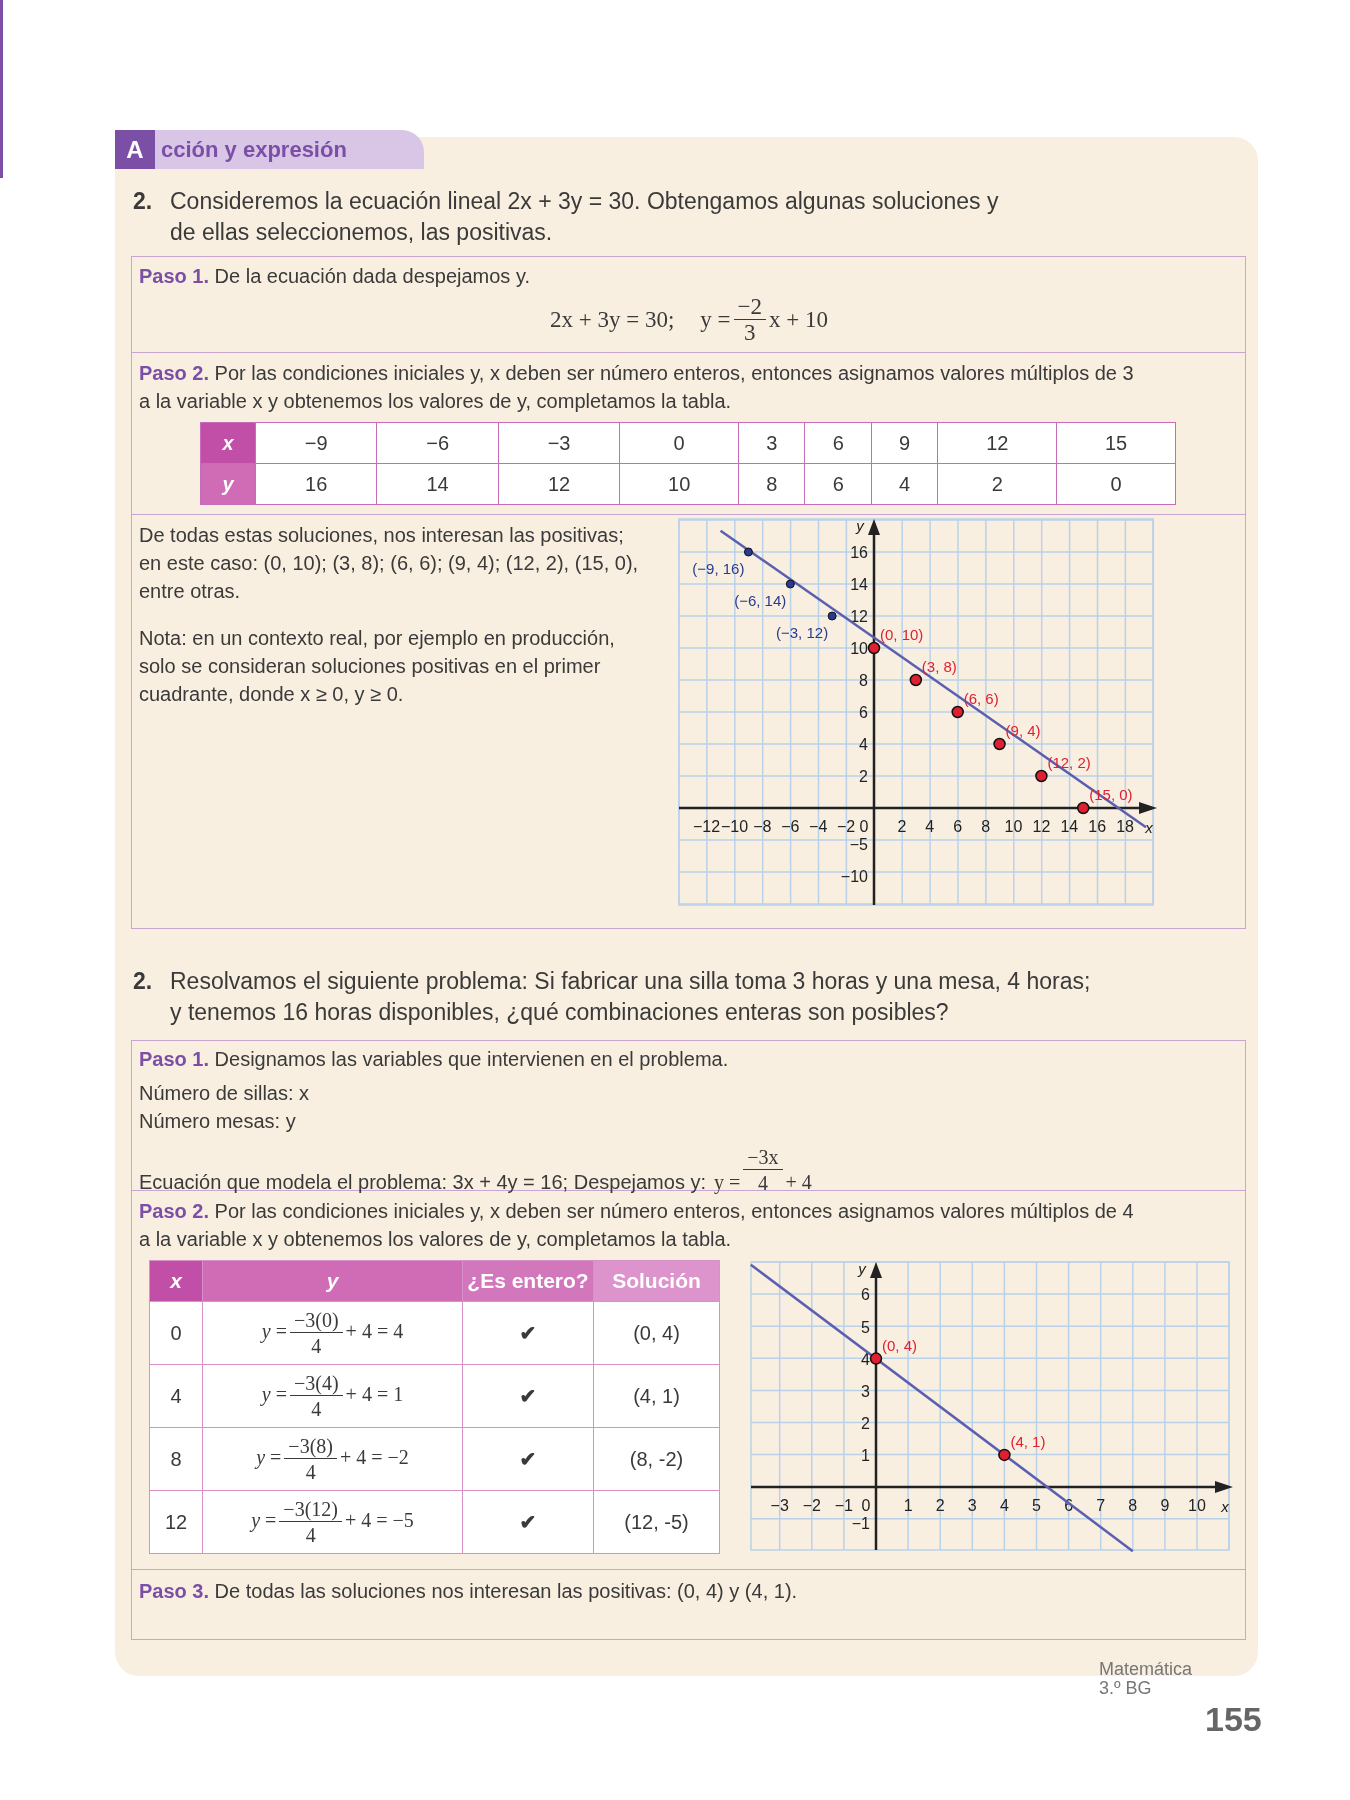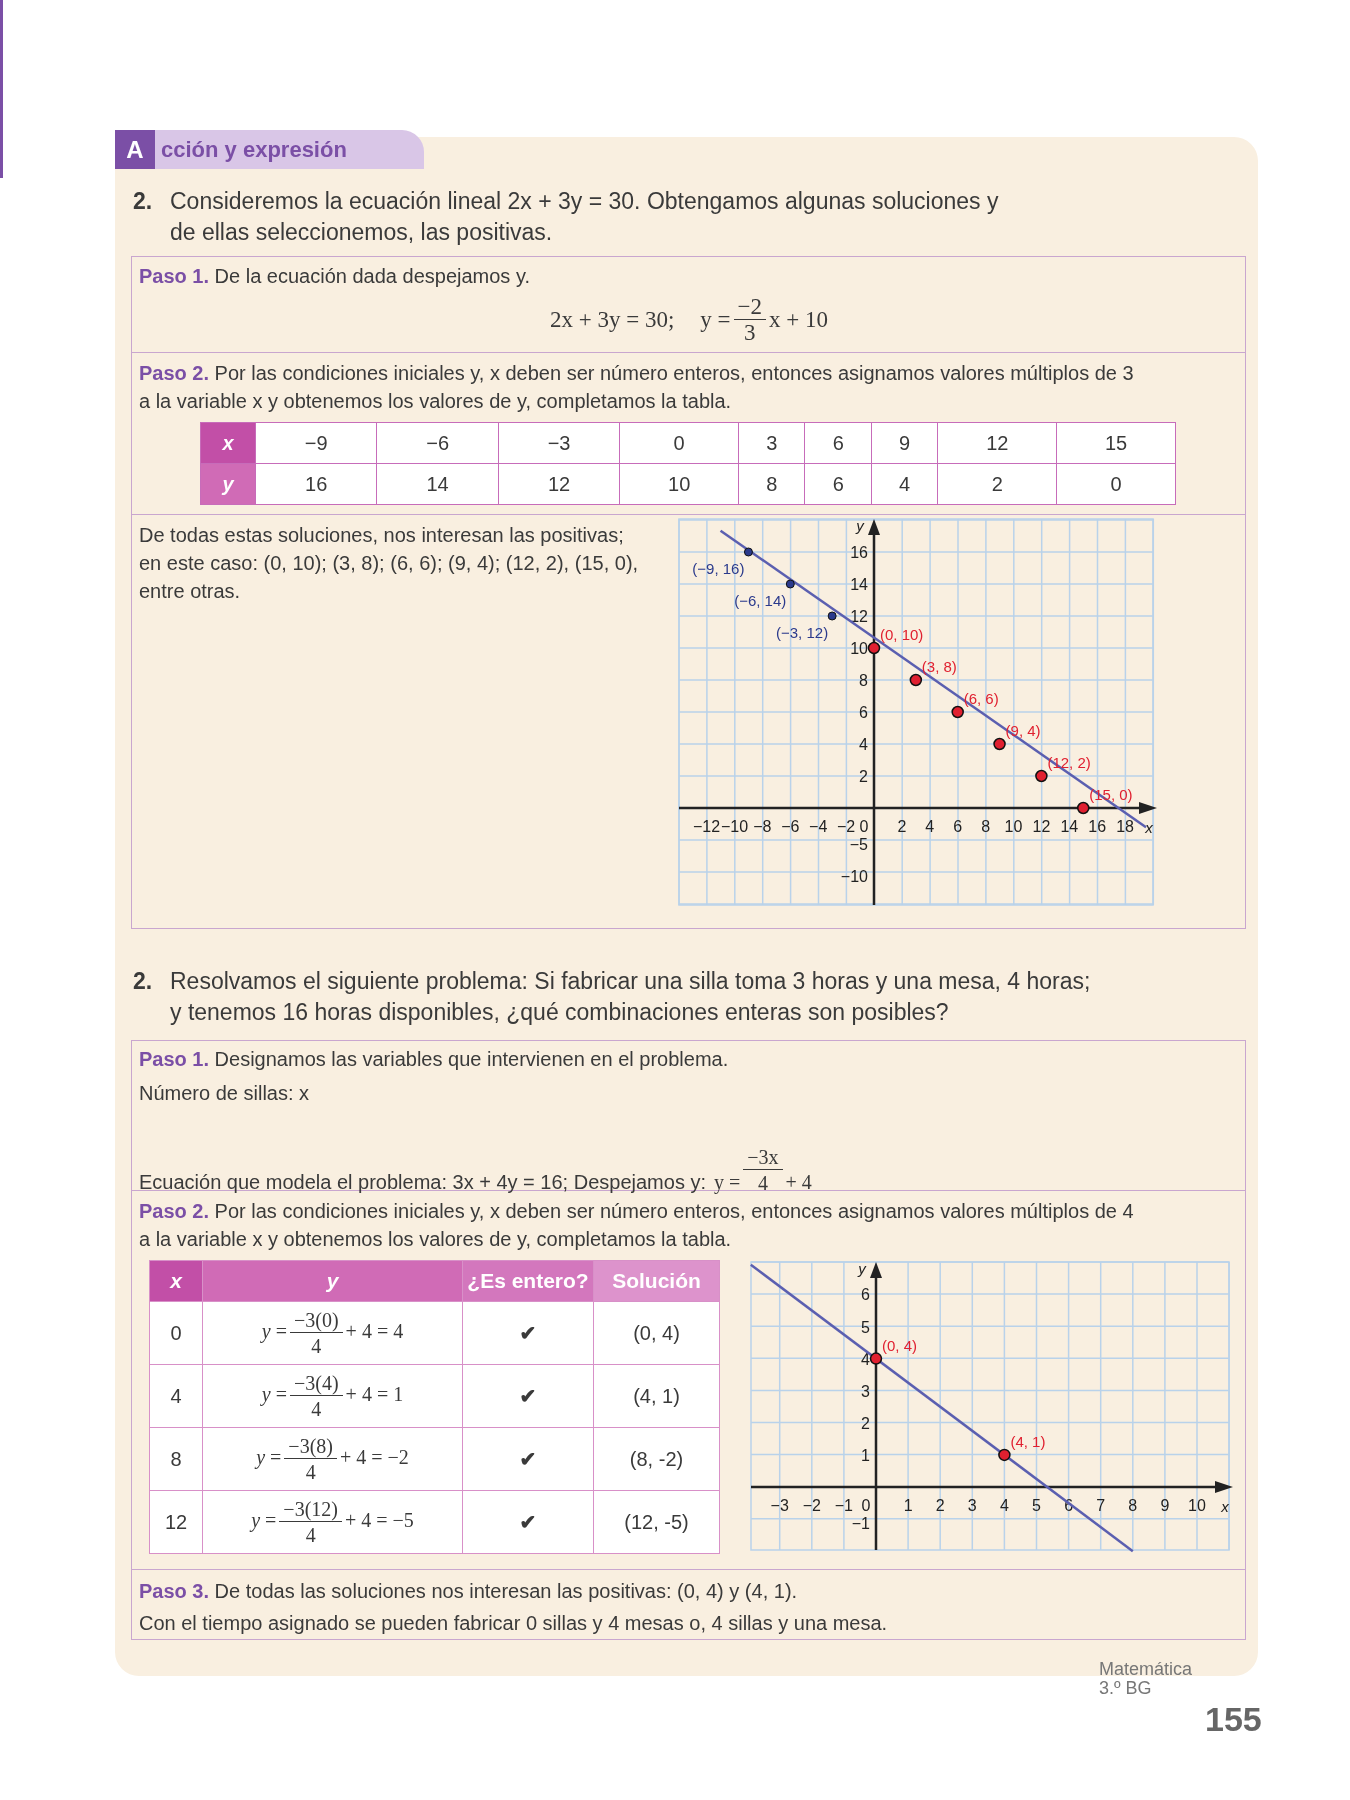--- a/index.html
+++ b/index.html
@@ -99,20 +99,21 @@
     <td>6</td>
     <td>4</td>
     <td>2</td>
     <td>0</td>
   </tr>
 </tbody>
   </table>
 
 <div class="abs step" style="left:139px; top:521px; width:510px;">
   <div style="margin-bottom:19px;">De todas estas soluciones, nos interesan las positivas; en este caso: (0, 10); (3, 8); (6, 6); (9, 4); (12, 2), (15, 0), entre otras.</div>
+  <div>Nota: en un contexto real, por ejemplo en producción, solo se consideran soluciones positivas en el primer cuadrante, donde x ≥ 0, y ≥ 0.</div>
 </div>
 
 <svg id="g1" class="abs" style="left:0; top:0;" width="1350" height="1800">
     <rect x="679" y="519" width="474" height="386" fill="none" stroke="#b9d2ea" stroke-width="1.5"></rect>
     <line x1="679" y1="519" x2="679" y2="905" stroke="#b9d2ea" stroke-width="1.5"></line>
     <line x1="706.9" y1="519" x2="706.9" y2="905" stroke="#b9d2ea" stroke-width="1.5"></line>
     <line x1="734.8" y1="519" x2="734.8" y2="905" stroke="#b9d2ea" stroke-width="1.5"></line>
     <line x1="762.6999999999999" y1="519" x2="762.6999999999999" y2="905" stroke="#b9d2ea" stroke-width="1.5"></line>
     <line x1="790.5999999999999" y1="519" x2="790.5999999999999" y2="905" stroke="#b9d2ea" stroke-width="1.5"></line>
     <line x1="818.4999999999999" y1="519" x2="818.4999999999999" y2="905" stroke="#b9d2ea" stroke-width="1.5"></line>
@@ -257,20 +258,21 @@
   <div>y tenemos 16 horas disponibles, ¿qué combinaciones enteras son posibles?</div>
 </div>
 
 <div class="abs box" style="left:131px; top:1040px; width:1115px; height:600px;"></div>
 <div class="abs divider" style="left:131px; top:1190px; width:1115px;"></div>
 <div class="abs divider" style="left:131px; top:1569px; width:1115px;"></div>
 
 <div class="abs step" style="left:139px; top:1045px; width:1100px;">
   <div style="margin-bottom:6px;"><b class="lbl">Paso 1.</b><span> Designamos las variables que intervienen en el problema.</span></div>
   <div>Número de sillas: x</div>
+  <div>Número mesas:  y</div>
 </div>
 <div class="abs step" style="left:139px; top:1140px; height:56px; display:flex; align-items:flex-end;">
   <span>Ecuación que modela el problema: 3x + 4y = 16; Despejamos y:</span>
   <span class="math" style="font-size:20px; margin-left:8px;">y =</span>
   <span class="frac math" style="font-size:20px;">
       <span class="n">−3x</span>
       <span class="d">4</span>
     </span>
   <span class="math" style="font-size:20px;">+ 4</span>
 </div>
@@ -310,20 +312,19 @@
     <td>12</td>
     <td class="math" style="font-size:20px;"><span><i>y</i> =</span><span class="frac"><span class="n">−3(12)</span><span class="d">4</span></span><span>+ 4 = −5</span></td>
     <td class="check">✔</td>
     <td>(12, -5)</td>
   </tr>
 </tbody>
   </table>
 
 <div class="abs step" style="left:139px; top:1577px; width:1100px;">
   <div style="margin-bottom:4px;"><b class="lbl">Paso 3.</b><span> De todas las soluciones nos interesan las positivas: (0, 4) y (4, 1).</span></div>
-  <div>Con el tiempo asignado se pueden fabricar 0 sillas y 4 mesas o, 4 sillas y una mesa.</div>
 </div>
 
 <div id="footer-subject" class="abs">
   <div>Matemática</div>
   <div>3.º BG</div>
 </div>
 <div id="footer-page" class="abs">155</div>
 
 </body></html>

